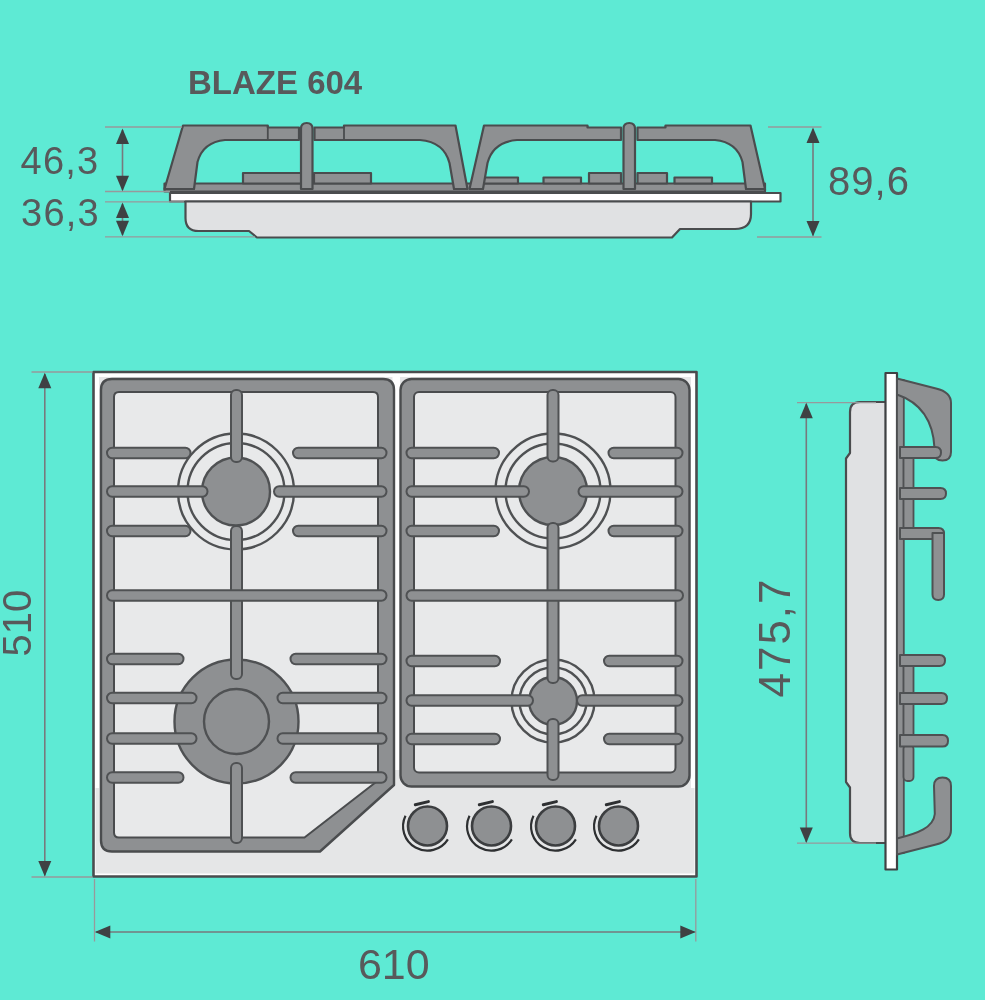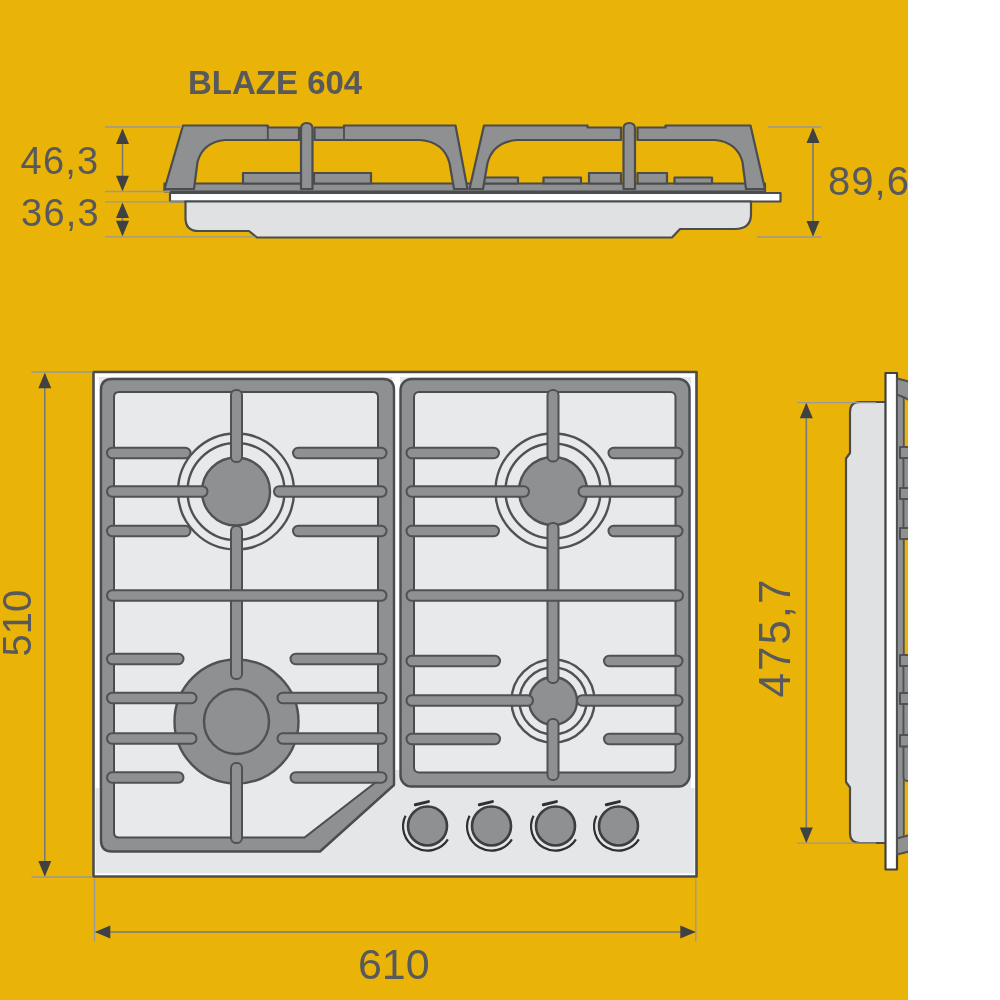--- a/index.html
+++ b/index.html
@@ -1,16 +1,16 @@
 <!DOCTYPE html>
 <html><head>
 <meta charset="utf-8">
 <style>
   html,body{margin:0;padding:0;background:#ffffff;-webkit-font-smoothing:antialiased;}
-  .page{position:relative;width:908px;height:1000px;background:#eab308;overflow:hidden;text-align:right;}
+  .page{position:relative;width:985px;height:1000px;background:#5eead4;overflow:hidden;text-align:right;}
   svg{position:absolute;top:0;left:0;}
   text{font-family:"Liberation Sans", sans-serif;fill:#58595b;}
 </style>
 </head>
 <body>
 <div class="page">
 <svg width="1000" height="1000" viewBox="0 0 1000 1000" style="transform:translateZ(0)">
 
 <text x="188" y="94" font-size="33" font-weight="bold">BLAZE 604</text>
 <g id="sideview" stroke="#4a4c4e" stroke-width="2.2" fill="#8e9092" stroke-linejoin="round">

